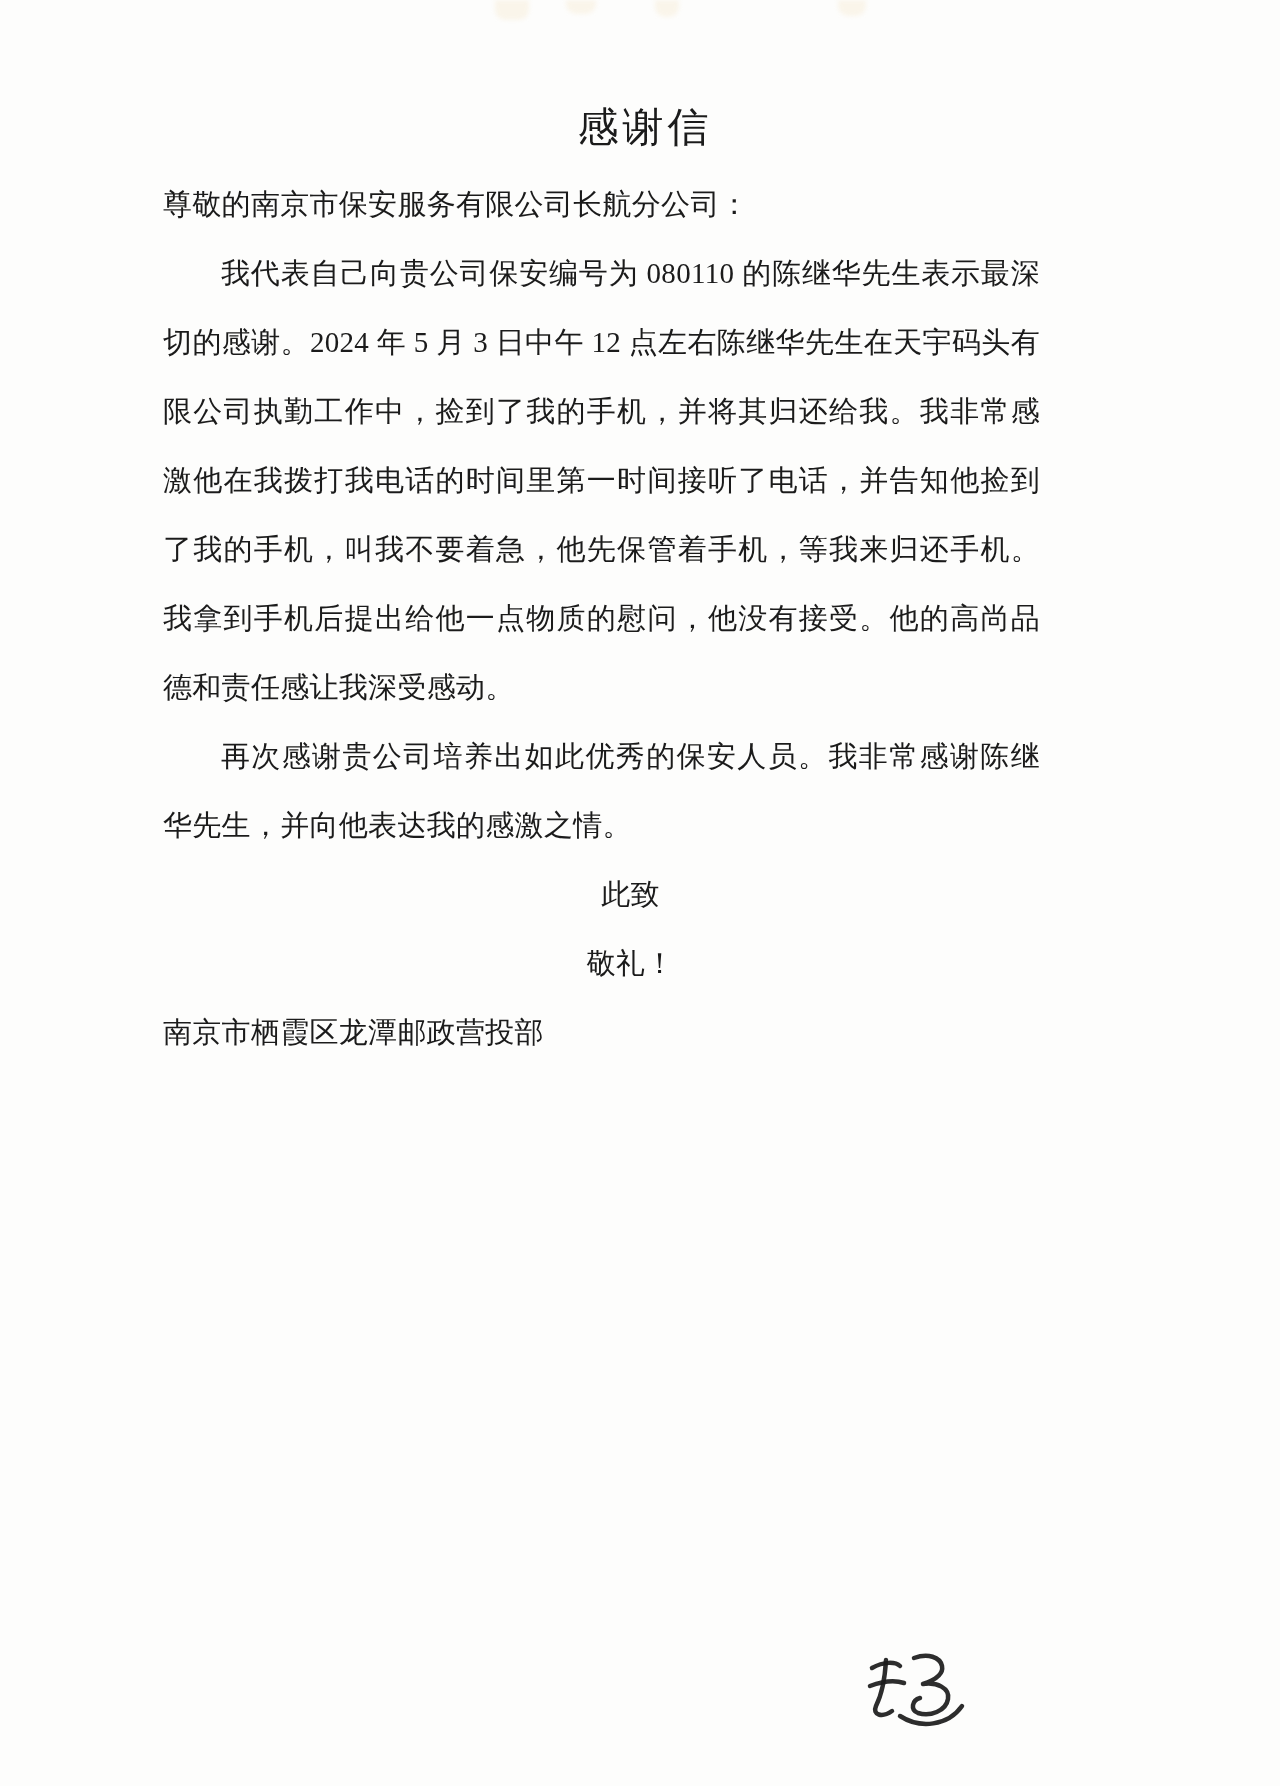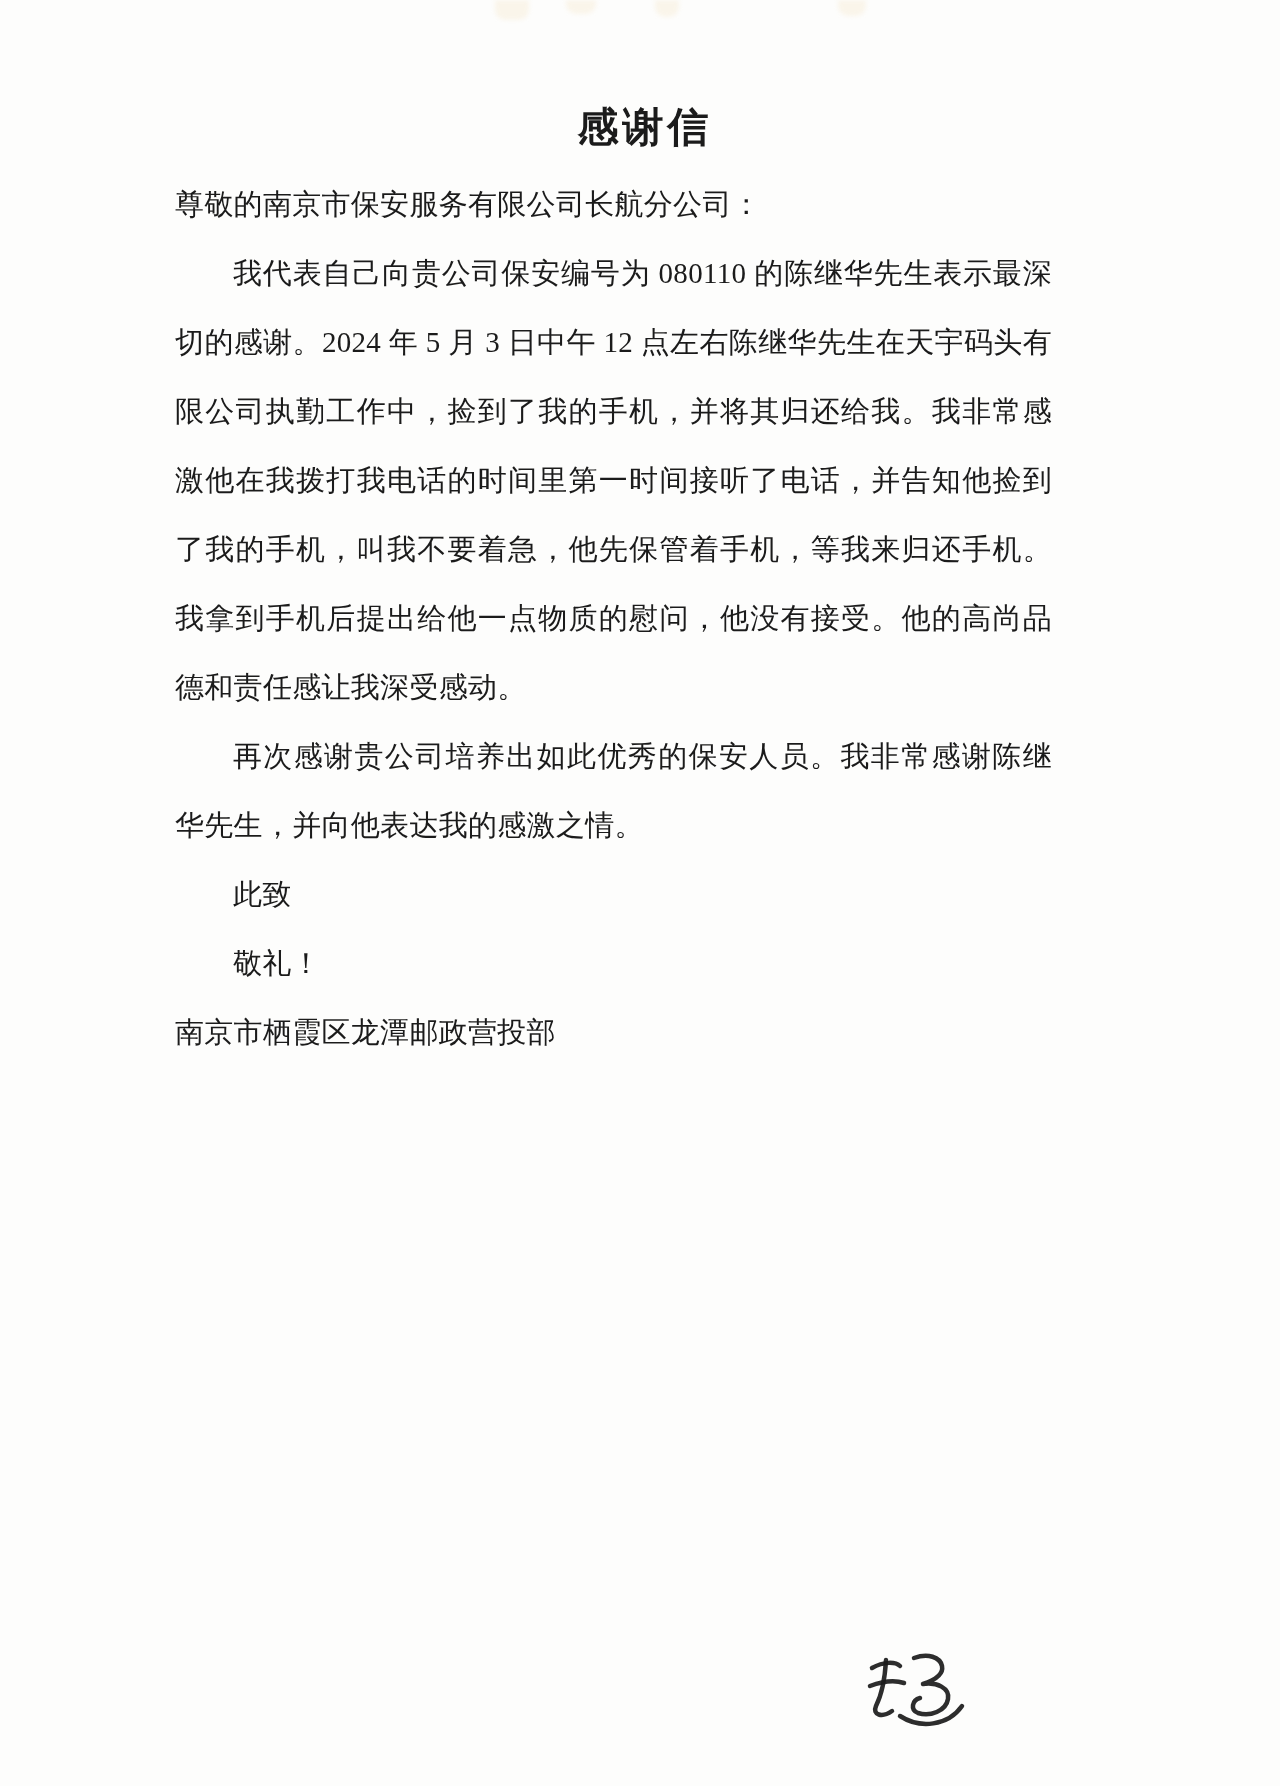--- a/index.html
+++ b/index.html
@@ -30,42 +30,41 @@
   .artifact.a4 { left: 838px; width: 28px; height: 16px; }
 
   .title {
     position: absolute;
     top: 100px;
     left: 0;
     width: 100%;
     margin: 0;
     text-align: center;
     font-size: 41px;
-    font-weight: 700;
+    font-weight: 400;
     letter-spacing: 4px;
     text-indent: 10px; 
   }
 
   .letter-body {
     position: absolute;
     left: 163px;
     top: 170px;
     width: 877px;
     font-size: 29px;
     line-height: 69px;
     text-align: justify;
     letter-spacing: 0.3px;
-    margin-left: 12px;
   }
 
   .letter-body p { margin: 0; padding: 0; }
 
   .salutation { text-indent: 0; }
   .para { text-indent: 2em; }
-  .closing-line { text-indent: 2em; text-align: left; }
+  .closing-line { text-indent: 2em; text-align: center; }
   .sender-line { padding-right: 62px; }
 
   .signature {
     position: absolute;
     left: 852px;
     top: 1636px;
     width: 132px;
     height: 100px;
   }
   .signature svg { width: 100%; height: 100%; }

